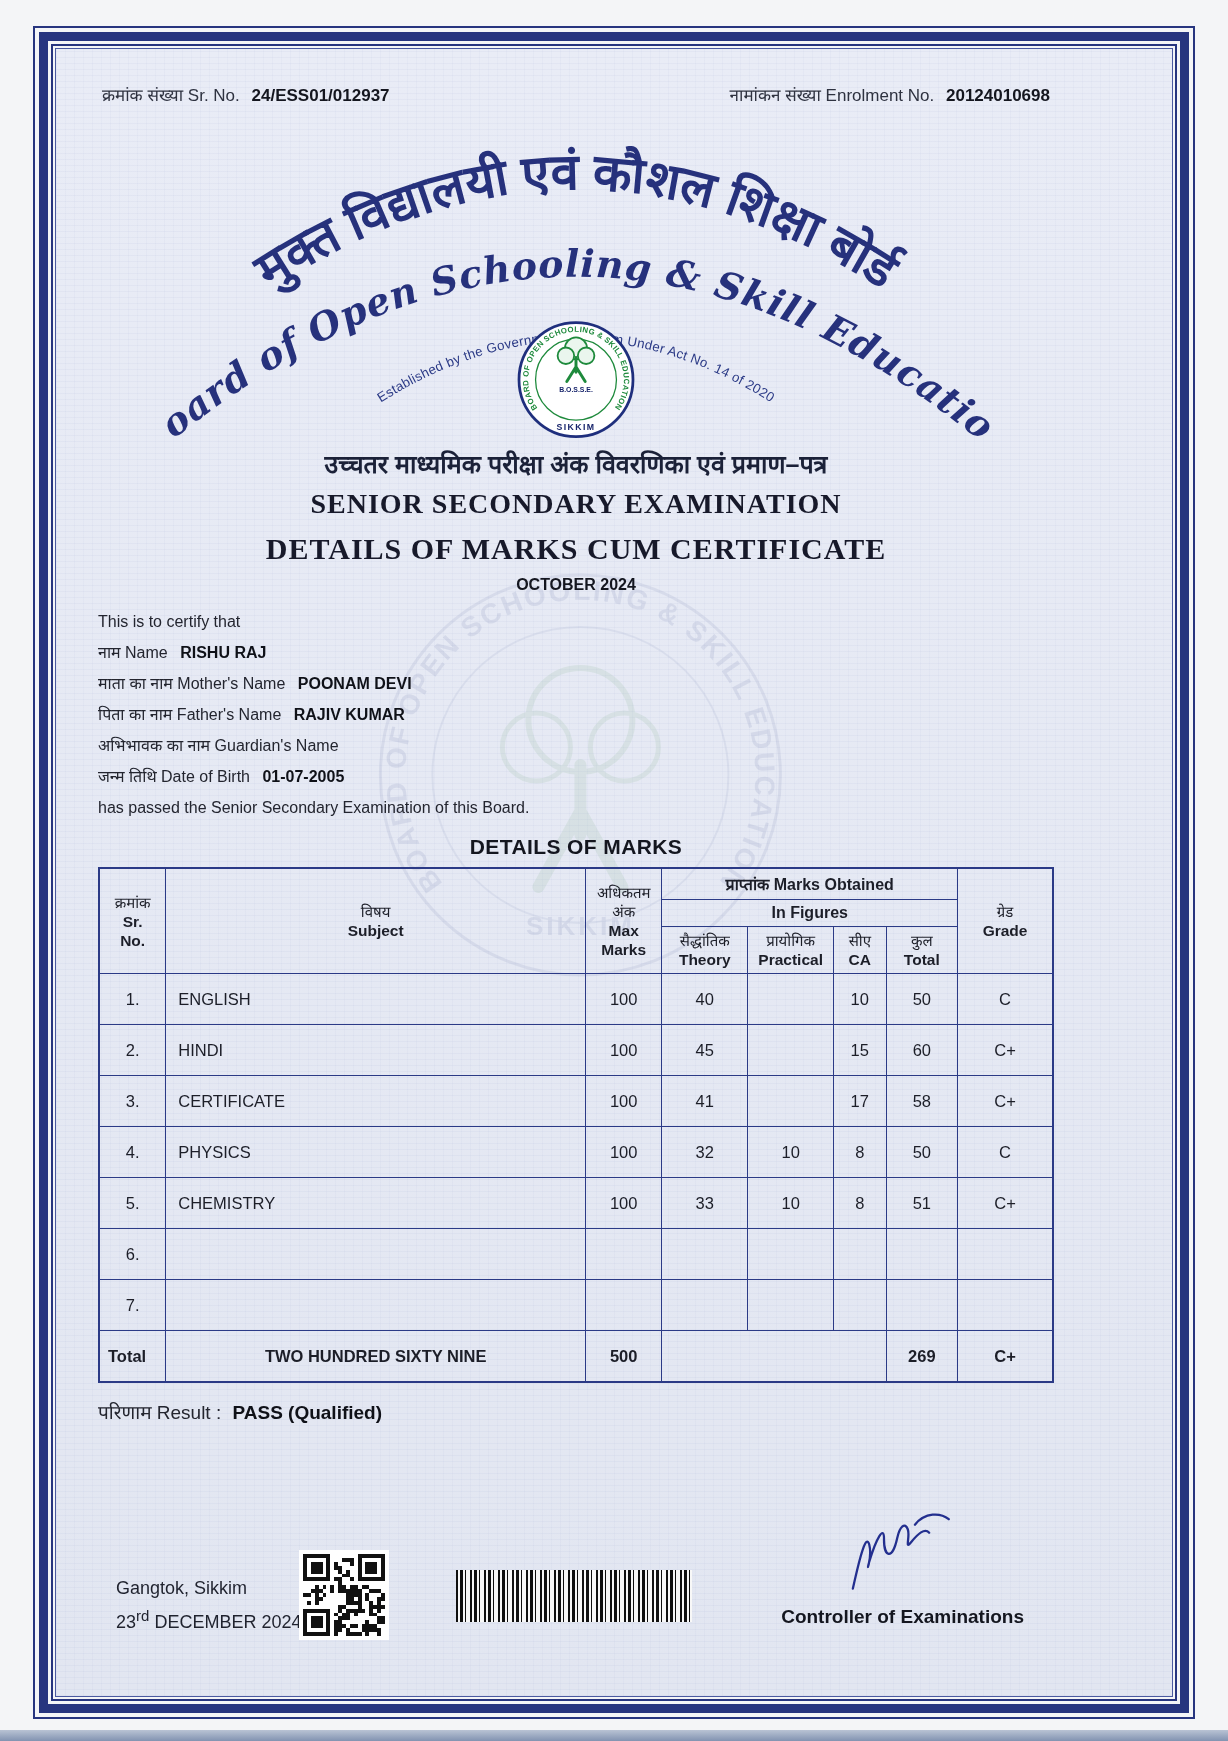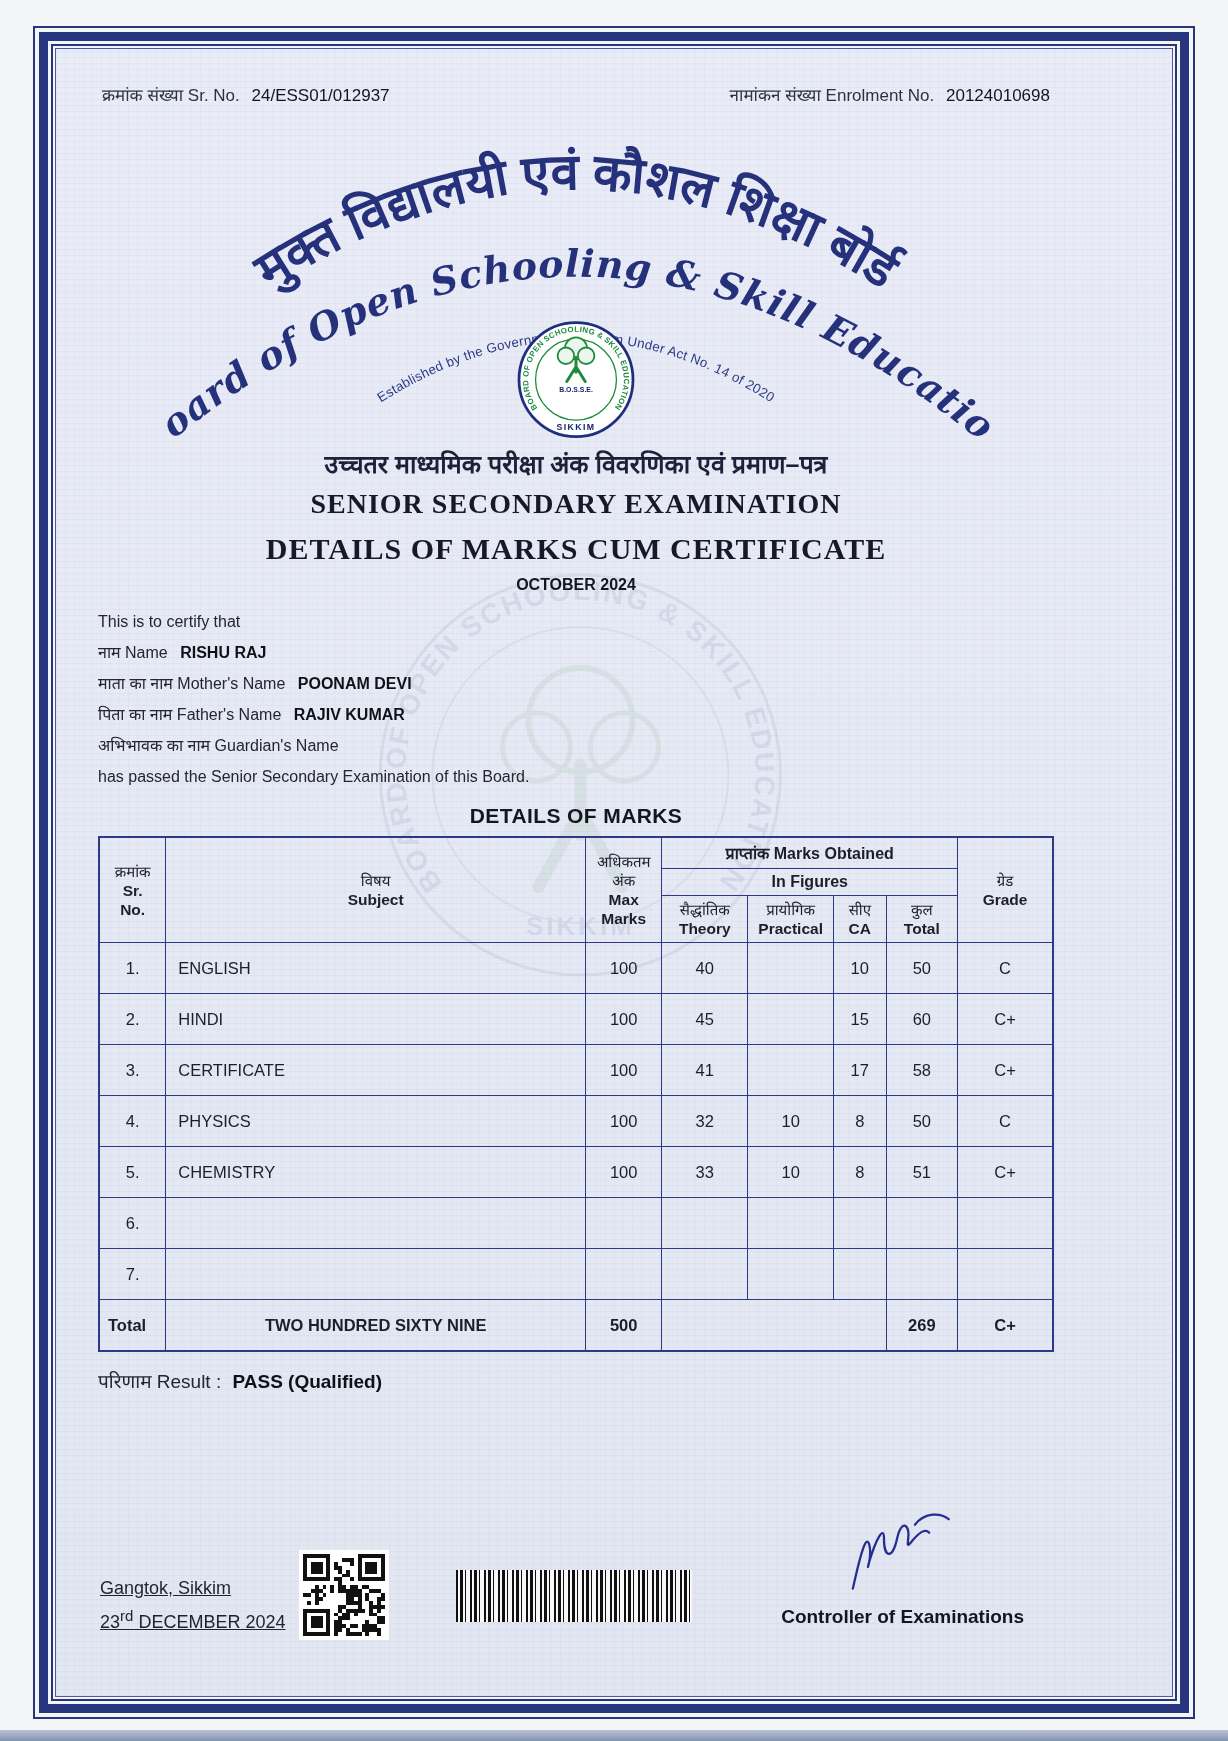--- a/index.html
+++ b/index.html
@@ -22,21 +22,21 @@
       repeating-linear-gradient(0deg,rgba(110,125,185,.06) 0 1px,transparent 1px 6px),
       repeating-linear-gradient(90deg,rgba(110,125,185,.045) 0 1px,transparent 1px 9px);}
   .watermark{position:absolute;top:486px;left:50%;transform:translateX(-57%);
     width:480px;height:480px;opacity:.17;z-index:1;}
   .inner{position:absolute;inset:0;padding:26px 118px 20px 42px;z-index:2;}
 
   
   .serial-row{display:flex;justify-content:space-between;align-items:baseline;
     font-size:17px;margin-top:8px;padding:0 4px;}
   .serial-label{color:#2e3240;}
-  .serial-value{font-weight:normal;color:#14161f;margin-left:7px;}
+  .serial-value{font-weight:bold;color:#14161f;margin-left:7px;}
 
   
   .arch{display:block;width:100%;height:330px;margin-top:2px;overflow:visible;}
   .t-hi{font-family:"Liberation Serif",serif;font-weight:bold;font-size:55px;fill:#26317c;}
   .t-en{font-family:"DejaVu Serif",serif;font-weight:bold;font-style:italic;
         font-size:41px;fill:#26317c;letter-spacing:1px;}
   .t-est{font-family:"Liberation Sans",sans-serif;font-size:14.5px;fill:#2b3a86;letter-spacing:.3px;}
   .seal-ring{font:bold 8.5px "Liberation Sans",sans-serif;fill:#1e8a3c;letter-spacing:.4px;}
   .seal-sikkim{font:bold 9.5px "Liberation Sans",sans-serif;fill:#17246b;letter-spacing:1.5px;}
   .seal-bosse{font:bold 7.5px "Liberation Sans",sans-serif;fill:#17246b;}
@@ -69,22 +69,22 @@
   .marks tbody td{height:44px;}
   .marks td.subj{text-align:left;padding-left:12px;}
   .total-row td{font-weight:bold;}
   .total-row td.tlabel{text-align:left;padding-left:8px;}
 
   .result-line{margin-top:16px;font-size:19px;color:#23252f;}
   .result-line .val{font-weight:bold;color:#0f1118;margin-left:6px;}
 
   
   .footer{position:absolute;left:42px;right:118px;bottom:30px;height:220px;}
-  .place-date{position:absolute;left:2px;bottom:30px;font-size:18px;
-    line-height:27px;color:#1f222e;text-decoration:underline;}
+  .place-date{position:absolute;left:18px;bottom:30px;font-size:18px;
+    line-height:27px;color:#1f222e;}
   .qr{position:absolute;left:201px;bottom:26px;width:90px;height:90px;
     background:#fff;padding:4px;box-sizing:border-box;}
   .barcode{position:absolute;left:358px;bottom:44px;width:236px;height:52px;
     background:repeating-linear-gradient(90deg,
       #101010 0 2px,#f8f8f8 2px 4px,#101010 4px 7px,#f8f8f8 7px 9px,
       #101010 9px 10px,#f8f8f8 10px 14px);}
   .sig-block{position:absolute;right:30px;bottom:38px;text-align:center;}
   .sig-svg{display:block;width:150px;height:95px;margin:0 auto 2px;transform:rotate(-6deg);}
   .signatory{font-size:19px;font-weight:bold;color:#14161f;white-space:nowrap;}
   sup{font-size:15px;}
@@ -169,20 +169,24 @@
                 <span class="lbl">माता का नाम Mother's Name</span>
                 <span class="val">POONAM DEVI</span>
               </div>
               <div class="cert-line">
                 <span class="lbl">पिता का नाम Father's Name</span>
                 <span class="val">RAJIV KUMAR</span>
               </div>
               <div class="cert-line">
                 <span class="lbl">अभिभावक का नाम Guardian's Name</span>
                 <span class="val"></span>
+              </div>
+              <div class="cert-line">
+                <span class="lbl">जन्म तिथि Date of Birth</span>
+                <span class="val">01-07-2005</span>
               </div>
               <div class="cert-line">has passed the Senior Secondary Examination of this Board.</div>
             </div>
 
             <div class="details-title">DETAILS OF MARKS</div>
 
             <table class="marks">
               <colgroup>
                 <col style="width:7%">
                   <col style="width:44%">

